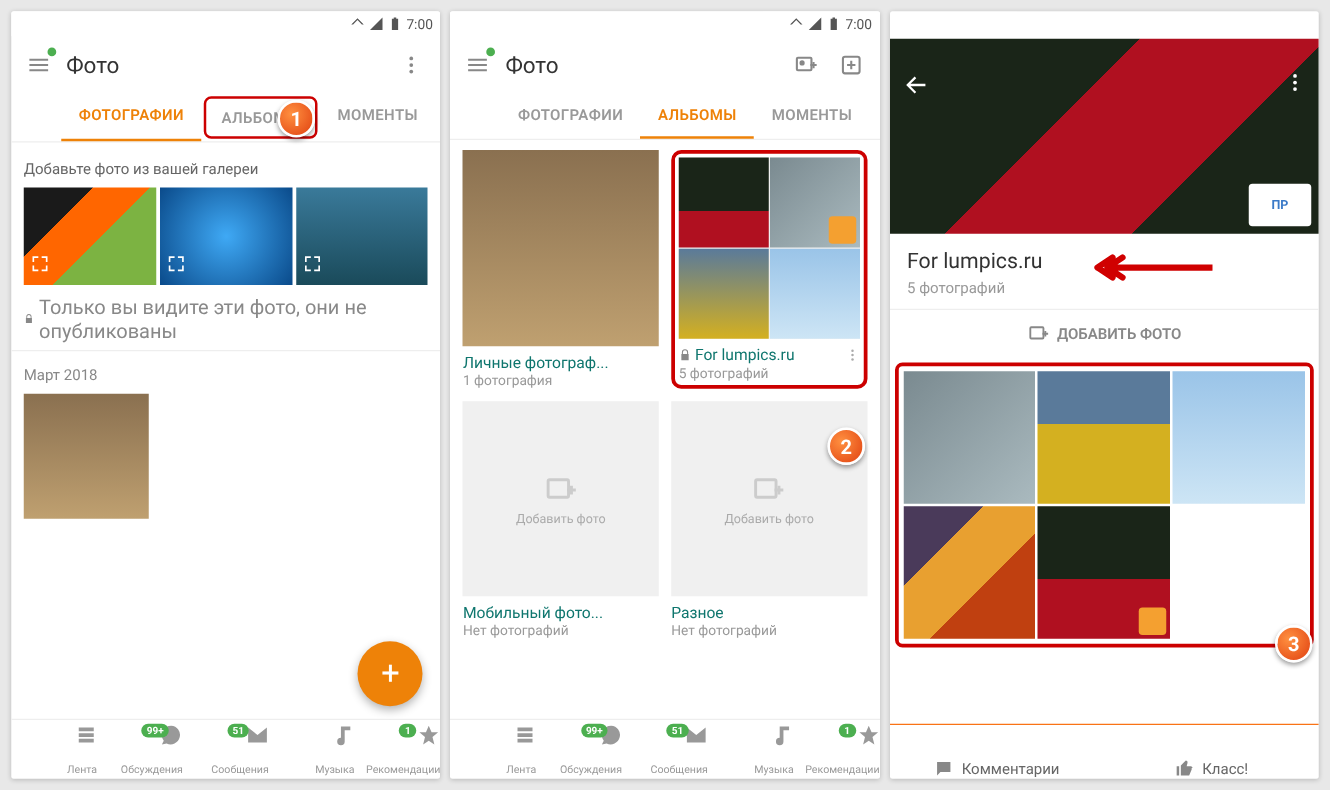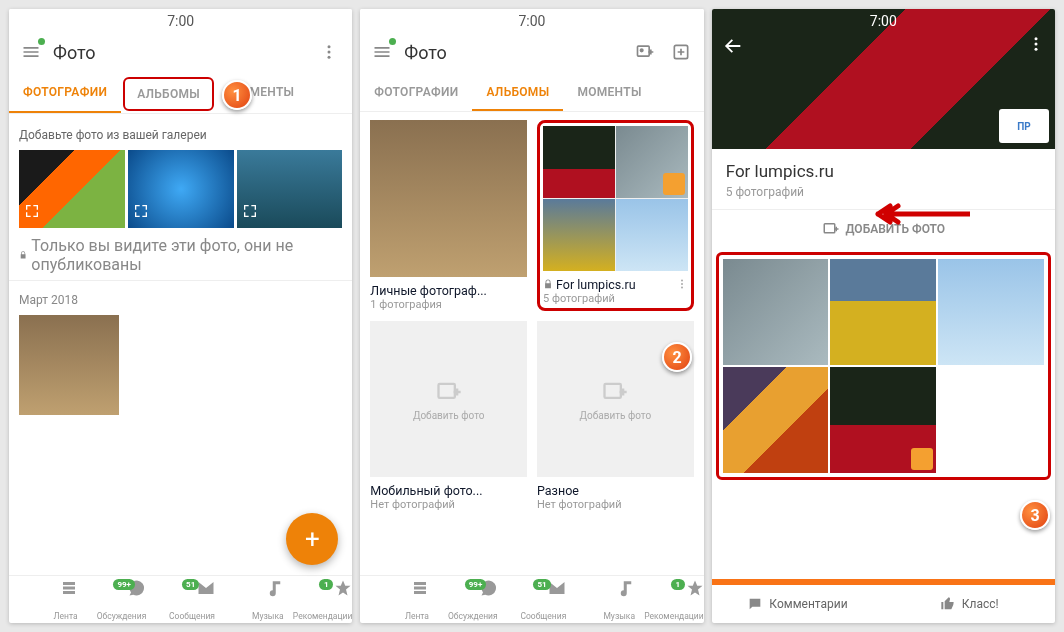--- a/index.html
+++ b/index.html
@@ -1,26 +1,26 @@
 <!DOCTYPE html>
 <html><head>
 <meta charset="utf-8">
 <style>
   * { margin: 0; padding: 0; box-sizing: border-box; font-family: -apple-system, BlinkMacSystemFont, "Segoe UI", Roboto, Arial, sans-serif; }
   body { background: #e8e8e8; width: 1064px; height: 632px; display: flex; gap: 8px; padding: 9px; position: relative; }
   .phone { flex: 1; background: #fff; display: flex; flex-direction: column; position: relative; box-shadow: 0 1px 4px rgba(0,0,0,0.2); border-radius: 2px; overflow: hidden; }
-  .statusbar { height: 20px; background: #fff; display: flex; justify-content: flex-end; align-items: center; gap: 3px; padding: 0 6px; font-size: 14px; color: #555; flex-direction: column; }
+  .statusbar { height: 20px; background: #fff; display: flex; justify-content: flex-end; align-items: center; gap: 3px; padding: 0 6px; font-size: 11px; color: #555; }
   .statusbar.dark { background: transparent; color: #fff; position: absolute; top: 0; left: 0; right: 0; z-index: 5; }
   .statusbar svg { width: 12px; height: 12px; }
   .titlebar { height: 46px; display: flex; align-items: center; padding: 0 10px; gap: 10px; }
   .title { font-size: 18px; color: #333; flex: 1; }
   .menu-btn { width: 24px; height: 24px; display: flex; align-items: center; justify-content: center; color: #777; position: relative; }
   .green-dot { position: absolute; top: -2px; right: -2px; width: 7px; height: 7px; background: #4caf50; border-radius: 50%; }
   .icon-btn { width: 26px; height: 26px; display: flex; align-items: center; justify-content: center; color: #888; }
-  .tabs { display: flex; border-bottom: 1px solid #eee; }
+  .tabs { display: flex; border-bottom: 1px solid #eee; padding-left: 40px; }
   .tab { flex: 0 0 auto; padding: 10px 14px; font-size: 12px; font-weight: 600; color: #999; letter-spacing: 0.3px; }
   .tab.active { color: #ee8208; border-bottom: 2px solid #ee8208; }
   .highlight1 { border: 2px solid #cc0000; border-radius: 6px; padding: 8px 12px !important; margin: 2px; }
   .content { flex: 1; overflow: hidden; padding: 8px 10px; }
   .hint { font-size: 12px; color: #666; margin: 6px 0 8px; }
   .row-imgs { display: flex; gap: 3px; margin-bottom: 8px; }
   .thumb { flex: 1; height: 78px; position: relative; }
   .img-bg { width: 100%; height: 100%; }
   .expand-ic { position: absolute; bottom: 5px; left: 5px; color: #fff; }
   .expand-ic svg { width: 16px; height: 16px; }
@@ -31,34 +31,34 @@
   .fab { position: absolute; bottom: 58px; right: 14px; width: 52px; height: 52px; border-radius: 50%; background: #ee8208; display: flex; align-items: center; justify-content: center; box-shadow: 0 3px 8px rgba(0,0,0,0.3); color: #fff; font-size: 26px; }
   .bottombar { height: 48px; border-top: 1px solid #eee; display: flex; }
   .navitem { flex: 1; display: flex; flex-direction: column; align-items: flex-end; justify-content: center; gap: 14px; font-size: 8.5px; color: #999; position: relative; }
   .navitem svg { width: 18px; height: 18px; fill: #999; }
   .nav-badge { position: absolute; top: 3px; left: 52%; background: #4caf50; color: #fff; font-size: 8px; font-weight: bold; padding: 1px 4px; border-radius: 8px; min-width: 14px; text-align: center; }
   .albums-grid { display: grid; grid-template-columns: 1fr 1fr; gap: 10px; }
   .album-card { display: flex; flex-direction: column; }
   .album-img { width: 100%; aspect-ratio: 1; position: relative; background: #f0f0f0; display: flex; align-items: center; justify-content: center; flex-direction: column; gap: 4px; }
   .album-img.grid4 { display: grid; grid-template-columns: 1fr 1fr; grid-template-rows: 1fr 1fr; gap: 1px; padding: 0; }
   .album-img.grid4 > div { width: 100%; height: 100%; }
-  .album-title { font-size: 12.5px; color: #0f172a; margin-top: 6px; display: flex; align-items: center; gap: 3px; }
+  .album-title { font-size: 12.5px; color: #0f766e; margin-top: 6px; display: flex; align-items: center; gap: 3px; }
   .album-count { font-size: 11px; color: #999; }
   .album-add { font-size: 10px; color: #aaa; }
   .highlight2 { border: 3px solid #cc0000; border-radius: 8px; padding: 3px !important; }
-  .phone3-cover { height: 140px; position: relative; background: #1a2518; }
+  .phone3-cover { height: 156px; position: relative; background: #1a2518; margin-top: 22px; }
   .back-btn { position: absolute; top: 26px; left: 10px; color: #fff; z-index: 6; }
   .more-btn3 { position: absolute; top: 26px; right: 10px; color: #fff; z-index: 6; }
   .album-info { padding: 12px 14px 10px; }
   .album-info h2 { font-size: 17px; color: #333; font-weight: 400; margin-bottom: 4px; }
   .album-info p { font-size: 12px; color: #999; }
   .add-photo-btn { padding: 10px; text-align: center; font-size: 12px; font-weight: 600; color: #888; border-top: 1px solid #eee; display: flex; align-items: center; justify-content: center; gap: 6px; }
   .photos-grid { display: grid; grid-template-columns: 1fr 1fr 1fr; gap: 2px; padding: 4px; border: 3px solid #cc0000; border-radius: 6px; margin: 4px; }
   .photos-grid > div { aspect-ratio: 1; position: relative; }
-  .phone3-footer { display: flex; border-top: 6px solid #f97316; height: 44px; margin-top: auto; }
+  .phone3-footer { display: flex; border-top: 1px solid #f97316; height: 44px; margin-top: auto; align-items: flex-end; }
   .phone3-footer > div { flex: 1; display: flex; align-items: center; justify-content: center; gap: 6px; font-size: 12px; color: #666; }
   .callout { position: absolute; width: 30px; height: 30px; border-radius: 50%; background: radial-gradient(circle at 35% 35%, #ff9040, #e04010); border: 2px solid #fff; box-shadow: 0 2px 4px rgba(0,0,0,0.4); display: flex; align-items: center; justify-content: center; color: #fff; font-weight: bold; font-size: 16px; z-index: 20; }
   .arrow { position: absolute; z-index: 19; }
   .sticker { position: absolute; bottom: 3px; right: 3px; width: 22px; height: 22px; background: #f4a030; border-radius: 3px; }
 </style>
 </head>
 <body>
 
 <div class="phone">
   <div class="statusbar">

